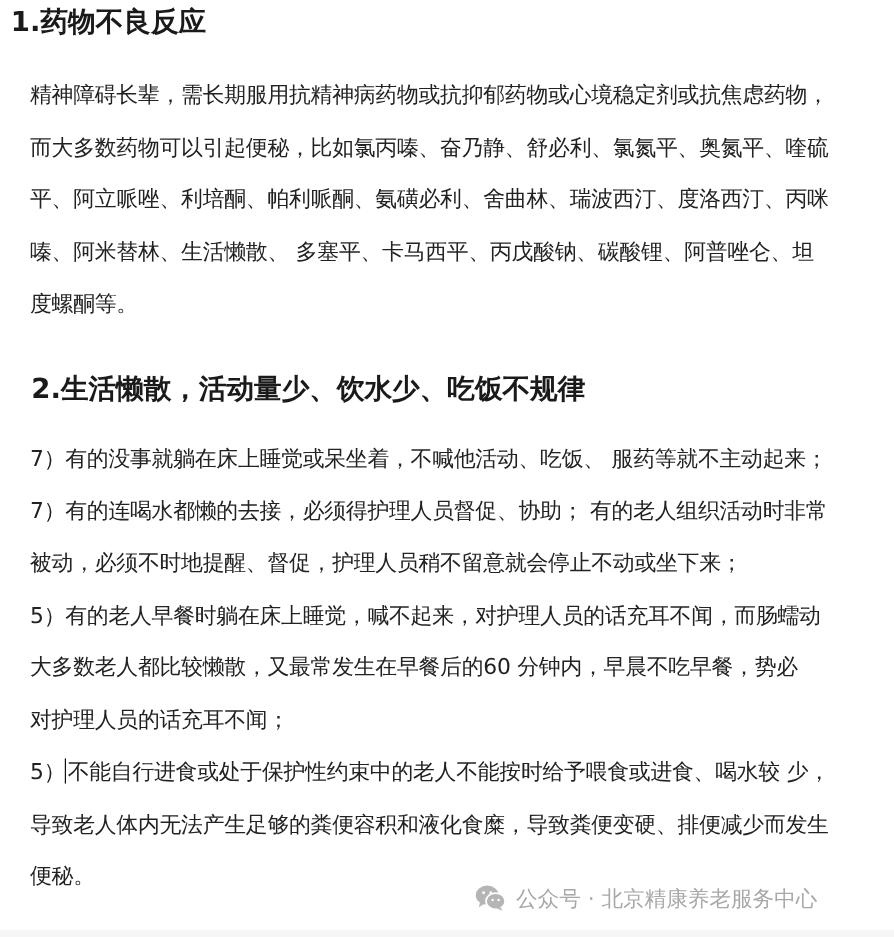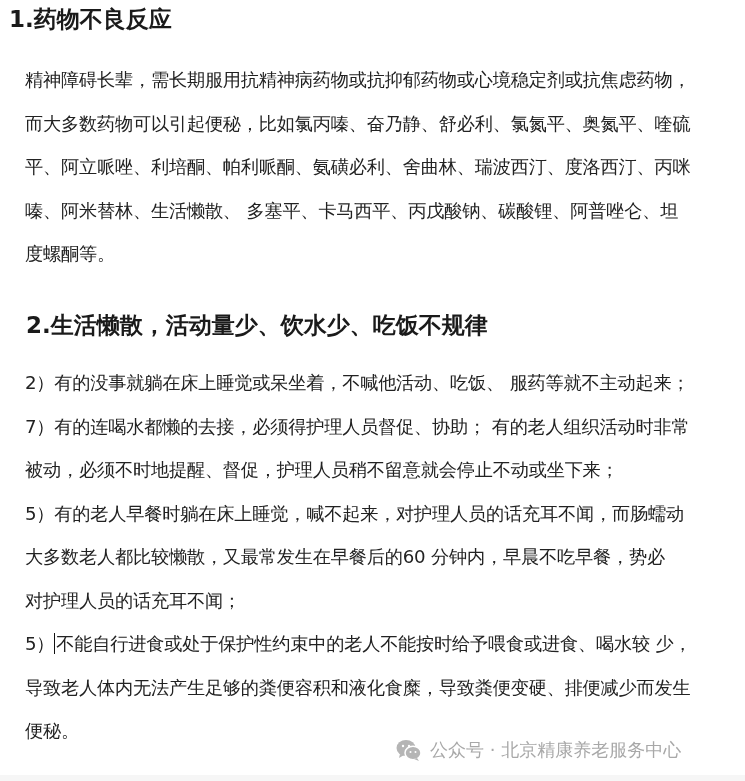--- a/index.html
+++ b/index.html
@@ -53,21 +53,20 @@
       background: #111;
       vertical-align: -4px;
       margin-right: 1px;
     }
     .watermark {
       position: absolute;
       left: 396px;
       top: 737px;
       height: 26px;
       display: flex;
-      align-items: center;
       color: #a8a8a8;
       font-size: 18px;
       white-space: nowrap;
     }
     .watermark .wechat-icon {
       width: 26px;
       height: 22px;
       margin-right: 8px;
       position: relative;
     }
@@ -91,21 +90,21 @@
     <span class="line">精神障碍长辈，需长期服用抗精神病药物或抗抑郁药物或心境稳定剂或抗焦虑药物，</span>
     <span class="line">而大多数药物可以引起便秘，比如氯丙嗪、奋乃静、舒必利、氯氮平、奥氮平、喹硫</span>
     <span class="line">平、阿立哌唑、利培酮、帕利哌酮、氨磺必利、舍曲林、瑞波西汀、度洛西汀、丙咪</span>
     <span class="line">嗪、阿米替林、生活懒散、 多塞平、卡马西平、丙戊酸钠、碳酸锂、阿普唑仑、坦</span>
     <span class="line">度螺酮等。</span>
   </div>
 
   <h2 class="heading h2">2.生活懒散，活动量少、饮水少、吃饭不规律</h2>
 
   <div class="para p2">
-    <span class="line">2）有的没事就躺在床上睡觉或呆坐着，不喊他活动、吃饭、 服药等就不主动起来；</span>
+    <span class="line">7）有的没事就躺在床上睡觉或呆坐着，不喊他活动、吃饭、 服药等就不主动起来；</span>
     <span class="line">7）有的连喝水都懒的去接，必须得护理人员督促、协助； 有的老人组织活动时非常</span>
     <span class="line">被动，必须不时地提醒、督促，护理人员稍不留意就会停止不动或坐下来；</span>
     <span class="line">5）有的老人早餐时躺在床上睡觉，喊不起来，对护理人员的话充耳不闻，而肠蠕动</span>
     <span class="line">大多数老人都比较懒散，又最常发生在早餐后的60 分钟内，早晨不吃早餐，势必</span>
     <span class="line">对护理人员的话充耳不闻；</span>
     <span class="line">
       <span>5）</span><span class="cursor"></span><span>不能自行进食或处于保护性约束中的老人不能按时给予喂食或进食、喝水较 少，</span>
     </span>
     <span class="line">导致老人体内无法产生足够的粪便容积和液化食糜，导致粪便变硬、排便减少而发生</span>
     <span class="line">便秘。</span>

